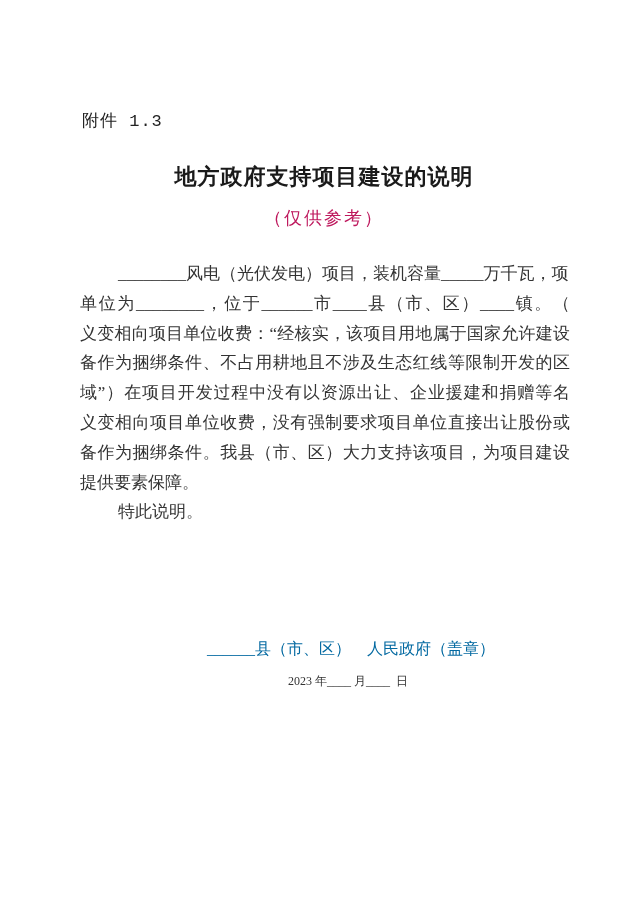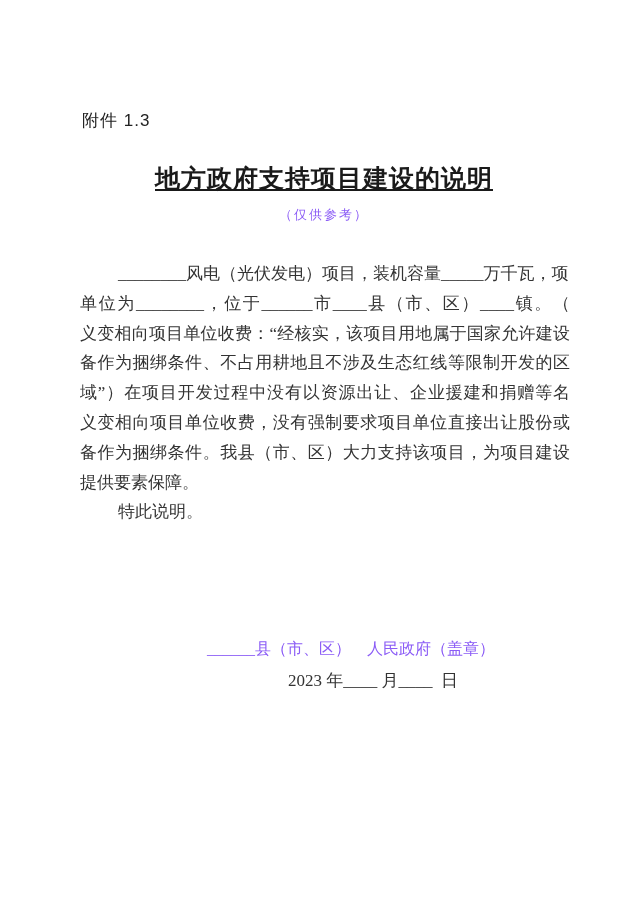--- a/index.html
+++ b/index.html
@@ -12,48 +12,47 @@
     width: 640px;
     height: 905px;
     background: #ffffff;
     overflow: hidden;
     font-family: "Liberation Serif", "DejaVu Serif", serif;
   }
   .attachment-label {
     position: absolute;
     left: 82px;
     top: 109px;
-    font-family: Liberation Sans, sans-serif;
+    font-family: Liberation Mono, monospace;
     font-size: 17px;
     letter-spacing: 1px;
     color: #222222;
   }
   .doc-title {
     position: absolute;
     left: 78px;
     top: 162px;
     width: 492px;
     margin: 0;
     text-align: center;
-    font-size: 25px;
+    font-size: 22px;
     font-weight: bold;
     letter-spacing: 1px;
     color: #1a1a1a;
     font-family: "Liberation Serif", "DejaVu Serif", serif;
-    text-decoration: underline;
   }
   .doc-subtitle {
     position: absolute;
     left: 78px;
     top: 206px;
     width: 492px;
     text-align: center;
-    font-size: 13px;
+    font-size: 18px;
     letter-spacing: 2px;
-    color: #8b5cf6;
+    color: #be185d;
   }
   .doc-body {
     position: absolute;
     left: 80px;
     top: 259px;
     width: 490px;
   }
   .ln {
     height: 29.8px;
     line-height: 29.8px;
@@ -70,28 +69,28 @@
   }
   .ln.indent {
     padding-left: 38px;
   }
   .signature-line {
     position: absolute;
     left: 207px;
     top: 634px;
     font-size: 16px;
     line-height: 30px;
-    color: #8b5cf6;
+    color: #0369a1;
     white-space: pre;
   }
   .date-line {
     position: absolute;
     left: 288px;
     top: 666px;
-    font-size: 17px;
+    font-size: 12px;
     line-height: 30px;
     color: #333333;
     white-space: pre;
   }
 </style>
 </head>
 <body>
 
 <div class="page">
 

